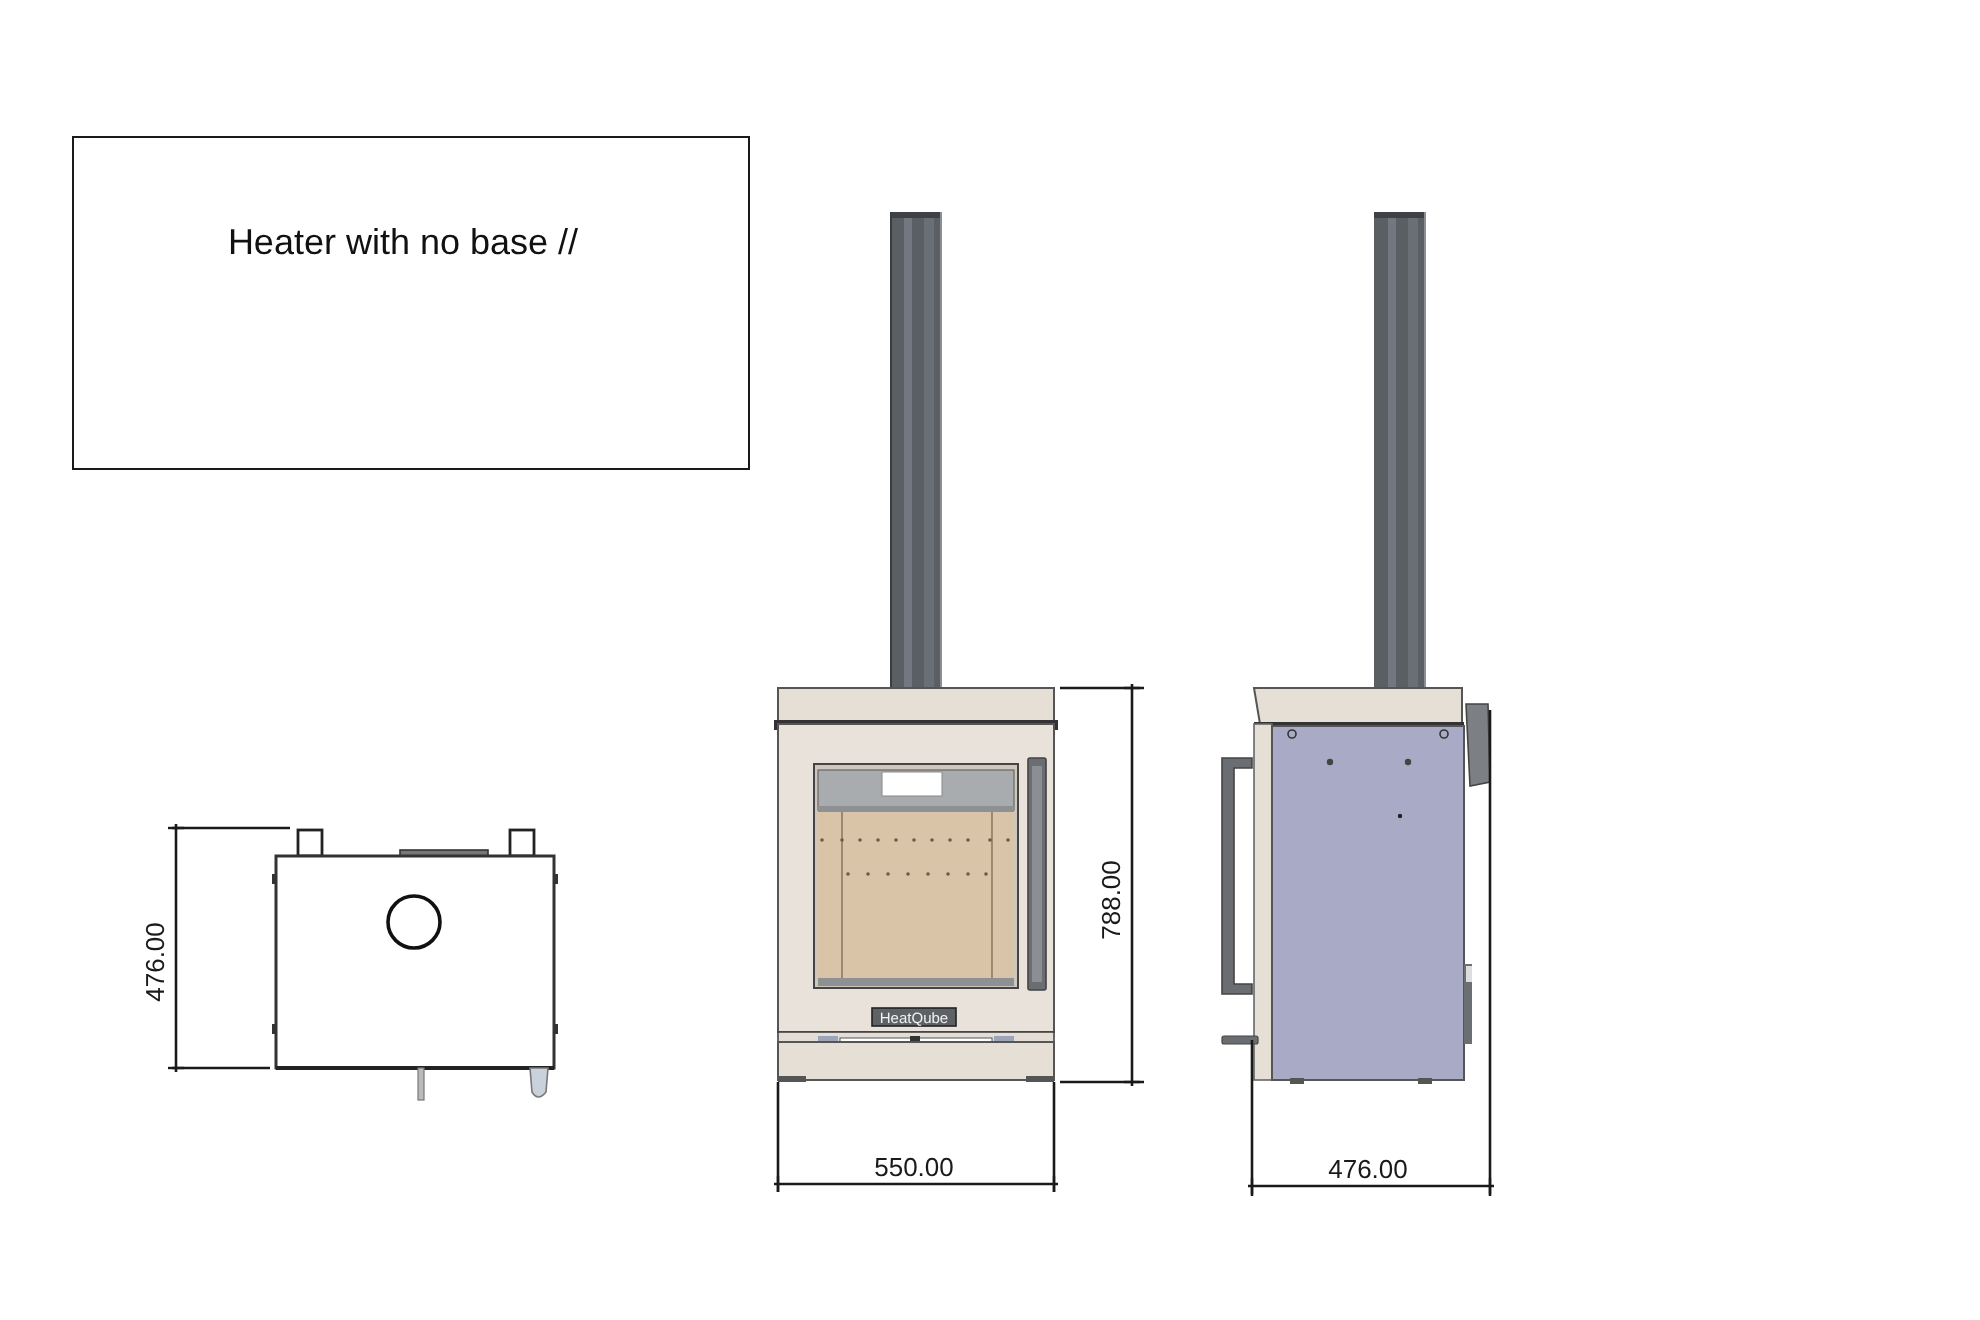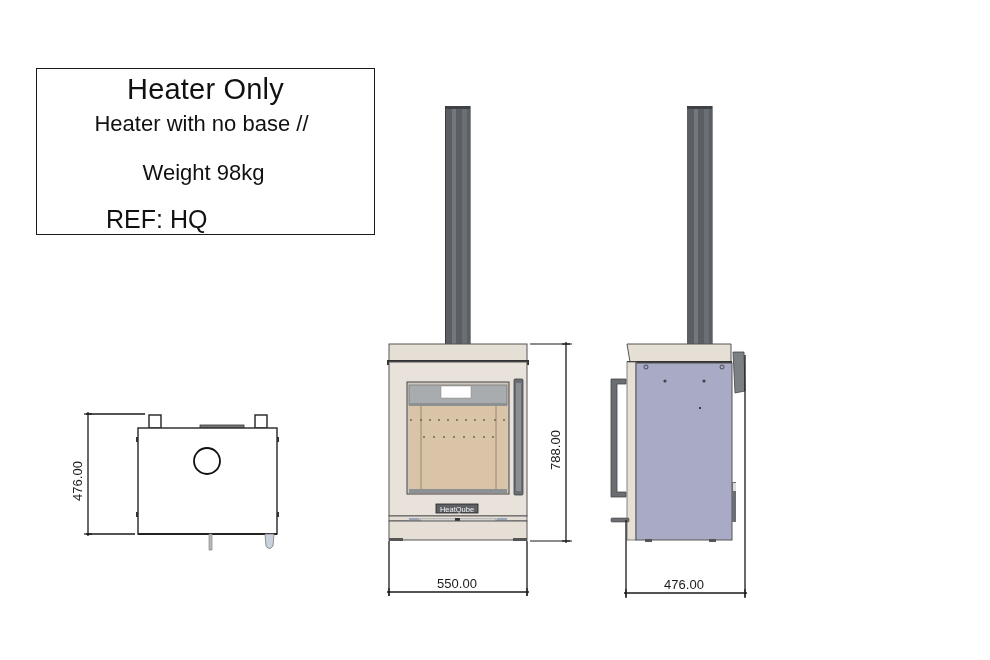--- a/index.html
+++ b/index.html
@@ -2,36 +2,33 @@
 <html><head>
   <meta charset="utf-8">
   <style>
     html, body { margin: 0; padding: 0; background: #ffffff; }
     body { width: 990px; height: 660px; position: relative; overflow: hidden; font-family: "Liberation Sans", sans-serif; }
     .info-box {
       position: absolute; left: 36px; top: 68px; width: 339px; height: 167px;
       border: 1.5px solid #1a1a1a; box-sizing: border-box; background: #fff;
     }
     .info-title { position: absolute; left: 0; width: 100%; top: 4px; text-align: center; font-size: 29px; color: #111; letter-spacing: 0.2px; }
-    .info-line { position: absolute; left: 0; width: 100%; text-align: center; font-size: 22px; color: #111; }
+    .info-line { position: absolute; left: 0; width: 100%; text-align: center; font-size: 18px; color: #111; }
     .info-l1 { top: 42px; left: -4px; }
     .info-l2 { top: 66px; left: -8px; }
     .info-l3 { top: 91px; left: -2px; }
     .info-ref { position: absolute; left: 69px; top: 136px; font-size: 25px; color: #111; }
     svg.drawing { position: absolute; left: 0; top: 0; }
     .dim-text { font-family: "Liberation Sans", sans-serif; font-size: 13px; fill: #1a1a1a; }
   </style>
 </head>
 <body>
 
 <div class="info-box">
-  <div class="info-title">Heater Only</div>
   <div class="info-line info-l1">Heater with no base //</div>
-  <div class="info-line info-l3">Weight 98kg</div>
-  <div class="info-ref">REF: HQ</div>
 </div>
 
 <svg class="drawing" width="990" height="660" viewBox="0 0 990 660" xmlns="http://www.w3.org/2000/svg">
 
   <g>
 
     <g>
       <line x1="86" y1="414" x2="145" y2="414" stroke="#1a1a1a" stroke-width="1.3"></line>
       <line x1="86" y1="534" x2="135" y2="534" stroke="#1a1a1a" stroke-width="1.3"></line>
       <line x1="88" y1="412" x2="88" y2="536" stroke="#1a1a1a" stroke-width="1.3"></line>

